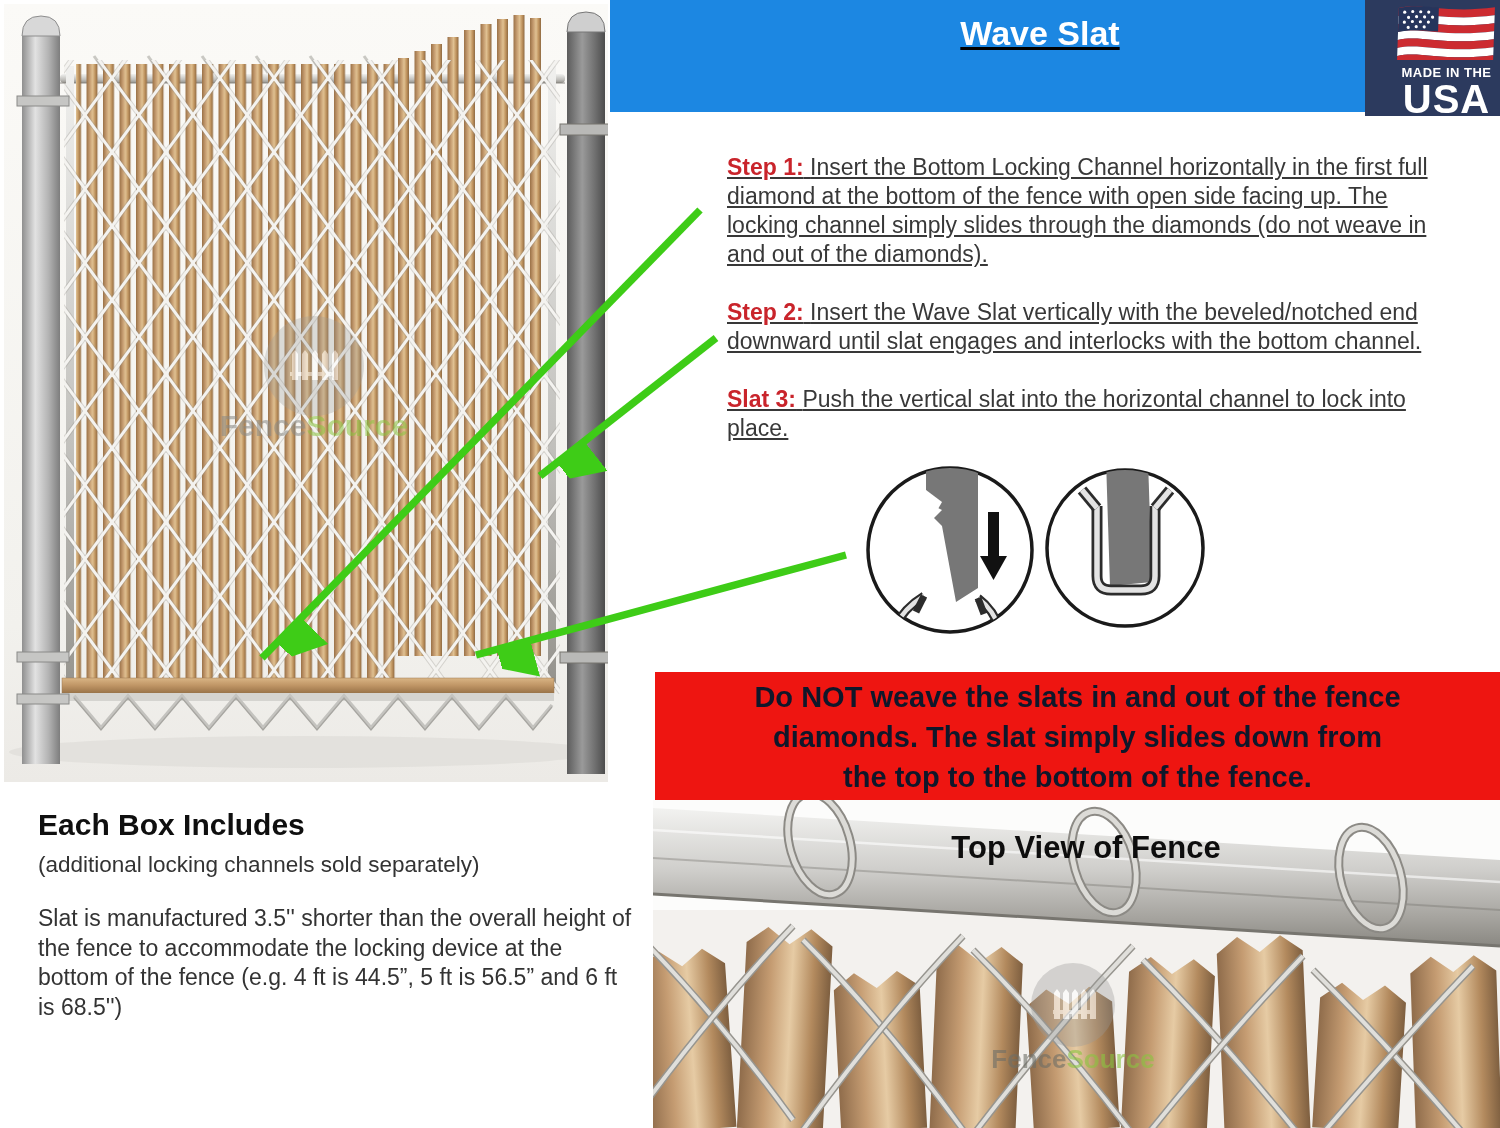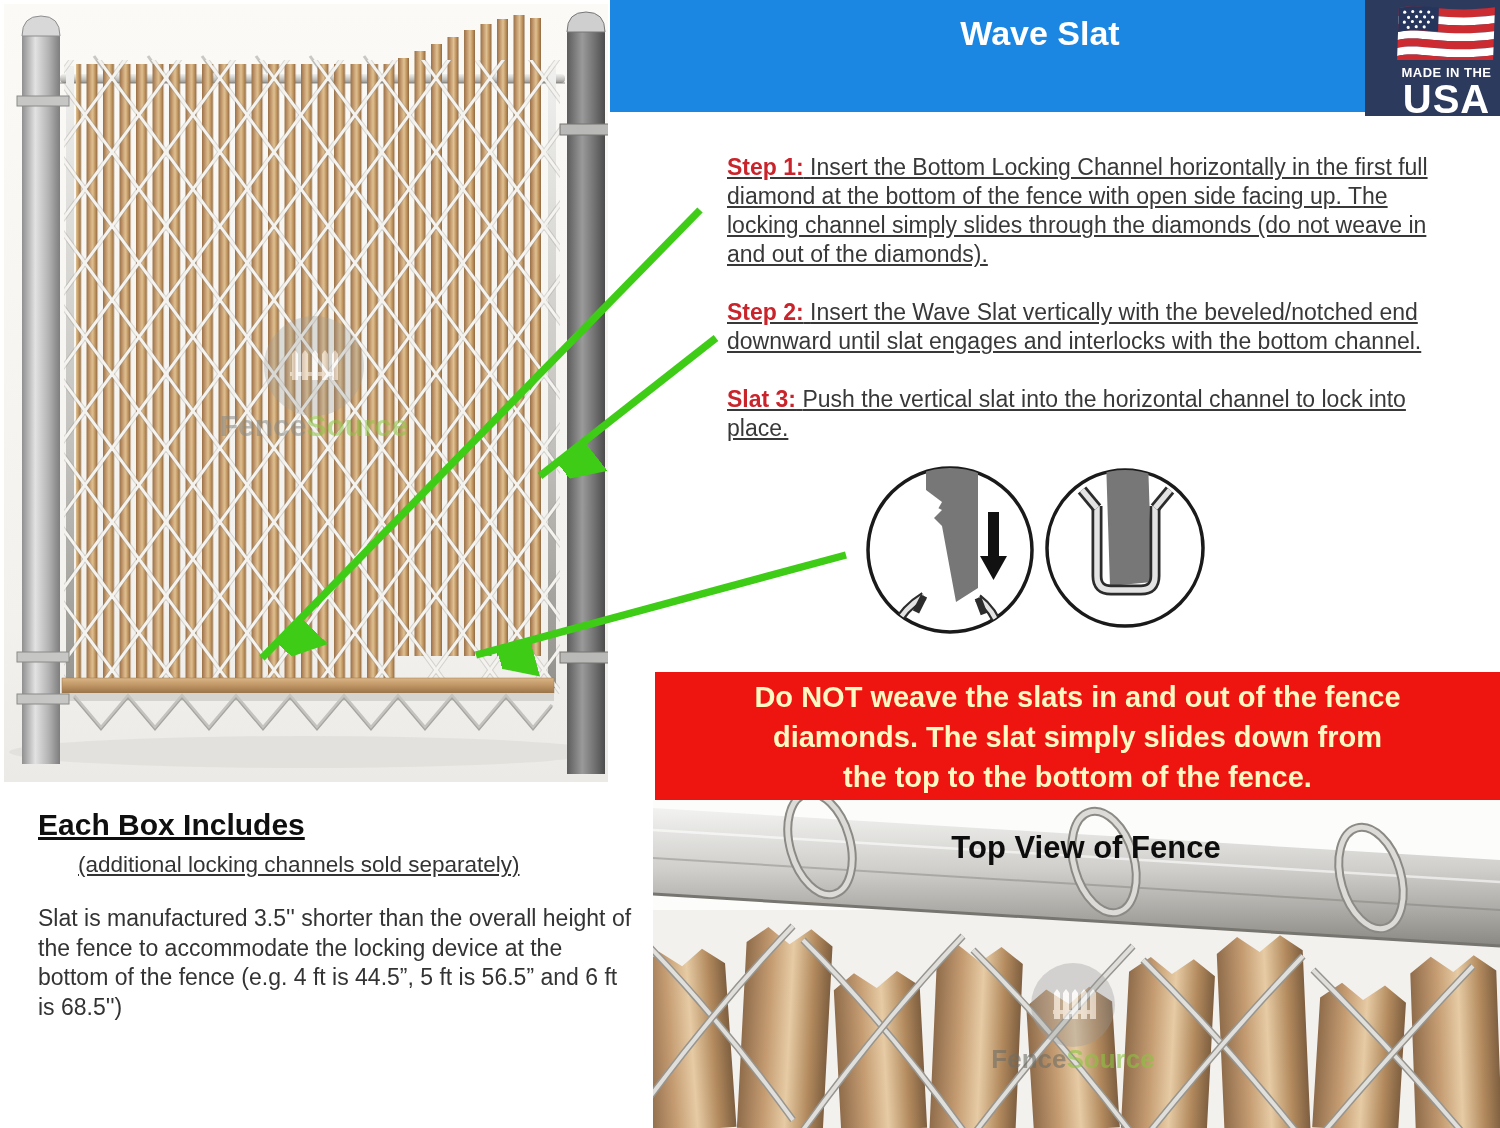--- a/index.html
+++ b/index.html
@@ -1,46 +1,46 @@
 <!DOCTYPE html>
 <html><head>
 <meta charset="utf-8">
 <style>
   html,body{margin:0;padding:0;background:#ffffff;}
   #stage{position:relative;width:1500px;height:1128px;background:#ffffff;overflow:hidden;
          font-family:"Liberation Sans","DejaVu Sans",sans-serif;}
   
   .fence-photo{position:absolute;left:4px;top:4px;width:604px;height:778px;}
   
-  .header{position:absolute;left:610px;top:0;width:890px;height:112px;background:#1c87e2;}
+  .header{position:absolute;left:610px;top:0;width:890px;height:112px;background:#1c87e2;text-decoration:underline;}
   .header-text{margin-left:80px;width:700px;text-align:center;color:#ffffff;font-weight:bold;
                font-size:34px;line-height:44px;padding-top:11px;}
   .usa-badge{position:absolute;right:0;top:0;width:107px;height:116px;background:#2c3a5e;color:#fff;
              text-align:center;overflow:hidden;padding-left:28px;}
   .usa-badge .made{font-size:13px;font-weight:bold;letter-spacing:.5px;margin-top:1px;}
   .usa-badge .usa{font-size:40px;font-weight:bold;line-height:38px;letter-spacing:1px;text-align:center;}
   
   .steps{position:absolute;left:727px;top:153px;width:720px;color:#383838;font-size:23px;line-height:29px;text-decoration:underline;}
   .steps p{margin:0 0 29px 0;}
   .step-label{color:#c9242b;font-weight:bold;}
   
   .diagrams{position:absolute;left:860px;top:460px;width:360px;height:180px;}
   
   .warning{position:absolute;left:655px;top:672px;width:845px;height:128px;background:#ee1511;
-           color:#fef9c3;font-weight:bold;font-size:29px;line-height:40px;text-align:center;padding-top:5px;
+           color:#0f172a;font-weight:bold;font-size:29px;line-height:40px;text-align:center;padding-top:5px;
            box-sizing:border-box;}
   
   .topview{position:absolute;left:653px;top:800px;width:847px;height:328px;}
   
   .includes{position:absolute;left:38px;top:808px;width:600px;color:#2e2e2e;}
-  .includes h2{margin:0 0 10px 0;font-size:30px;color:#0f0f0f;text-decoration:underline;}
+  .includes h2{margin:0 0 10px 0;font-size:30px;color:#0f0f0f;}
   .blist{margin:0 0 0 24px;padding:0;list-style:none;}
   .blist li{font-size:27px;line-height:38px;display:flex;align-items:center;}
   .dot{width:10px;height:10px;border-radius:50%;background:#c32222;margin-right:15px;flex:0 0 auto;}
-  .note{font-size:22.5px;line-height:26px;margin-left:40px;color:#333;text-decoration:underline;}
+  .note{font-size:22.5px;line-height:26px;color:#333;}
   .para{margin-top:26px;font-size:23px;line-height:29.5px;width:600px;color:#333;}
   .arrows{position:absolute;left:0;top:0;width:1500px;height:1128px;pointer-events:none;}
 </style>
 </head>
 <body>
 
 <div id="stage">
 
   <svg class="fence-photo" viewBox="0 0 604 778" xmlns="http://www.w3.org/2000/svg">
     <defs>

